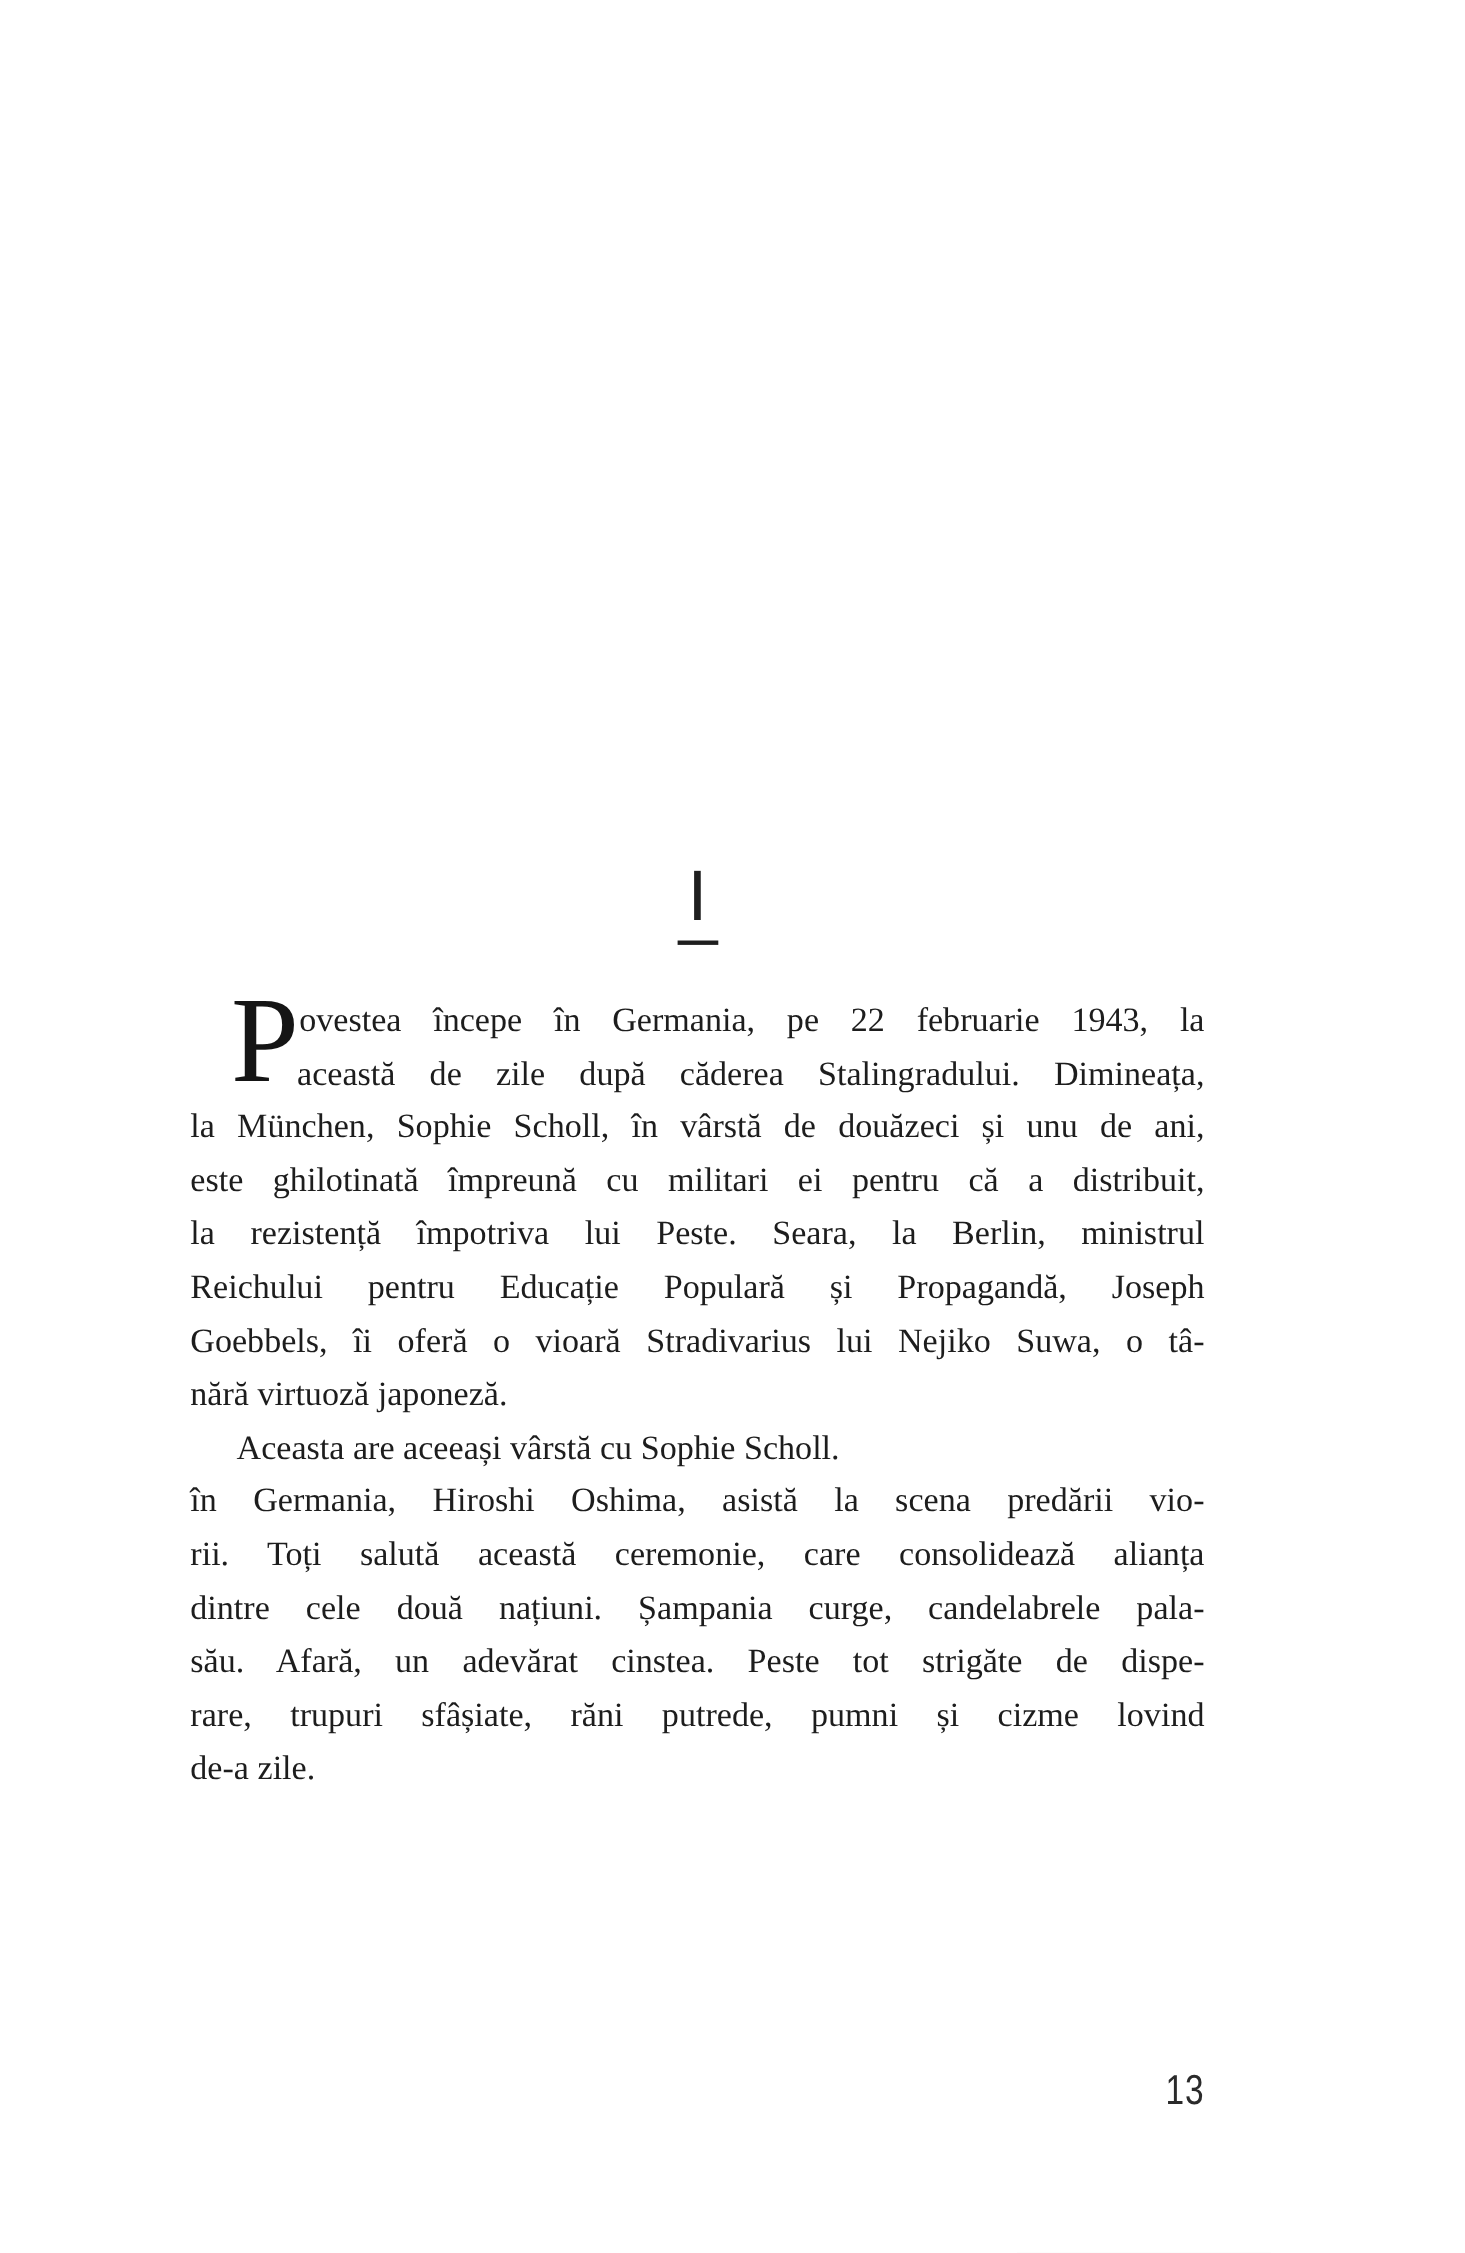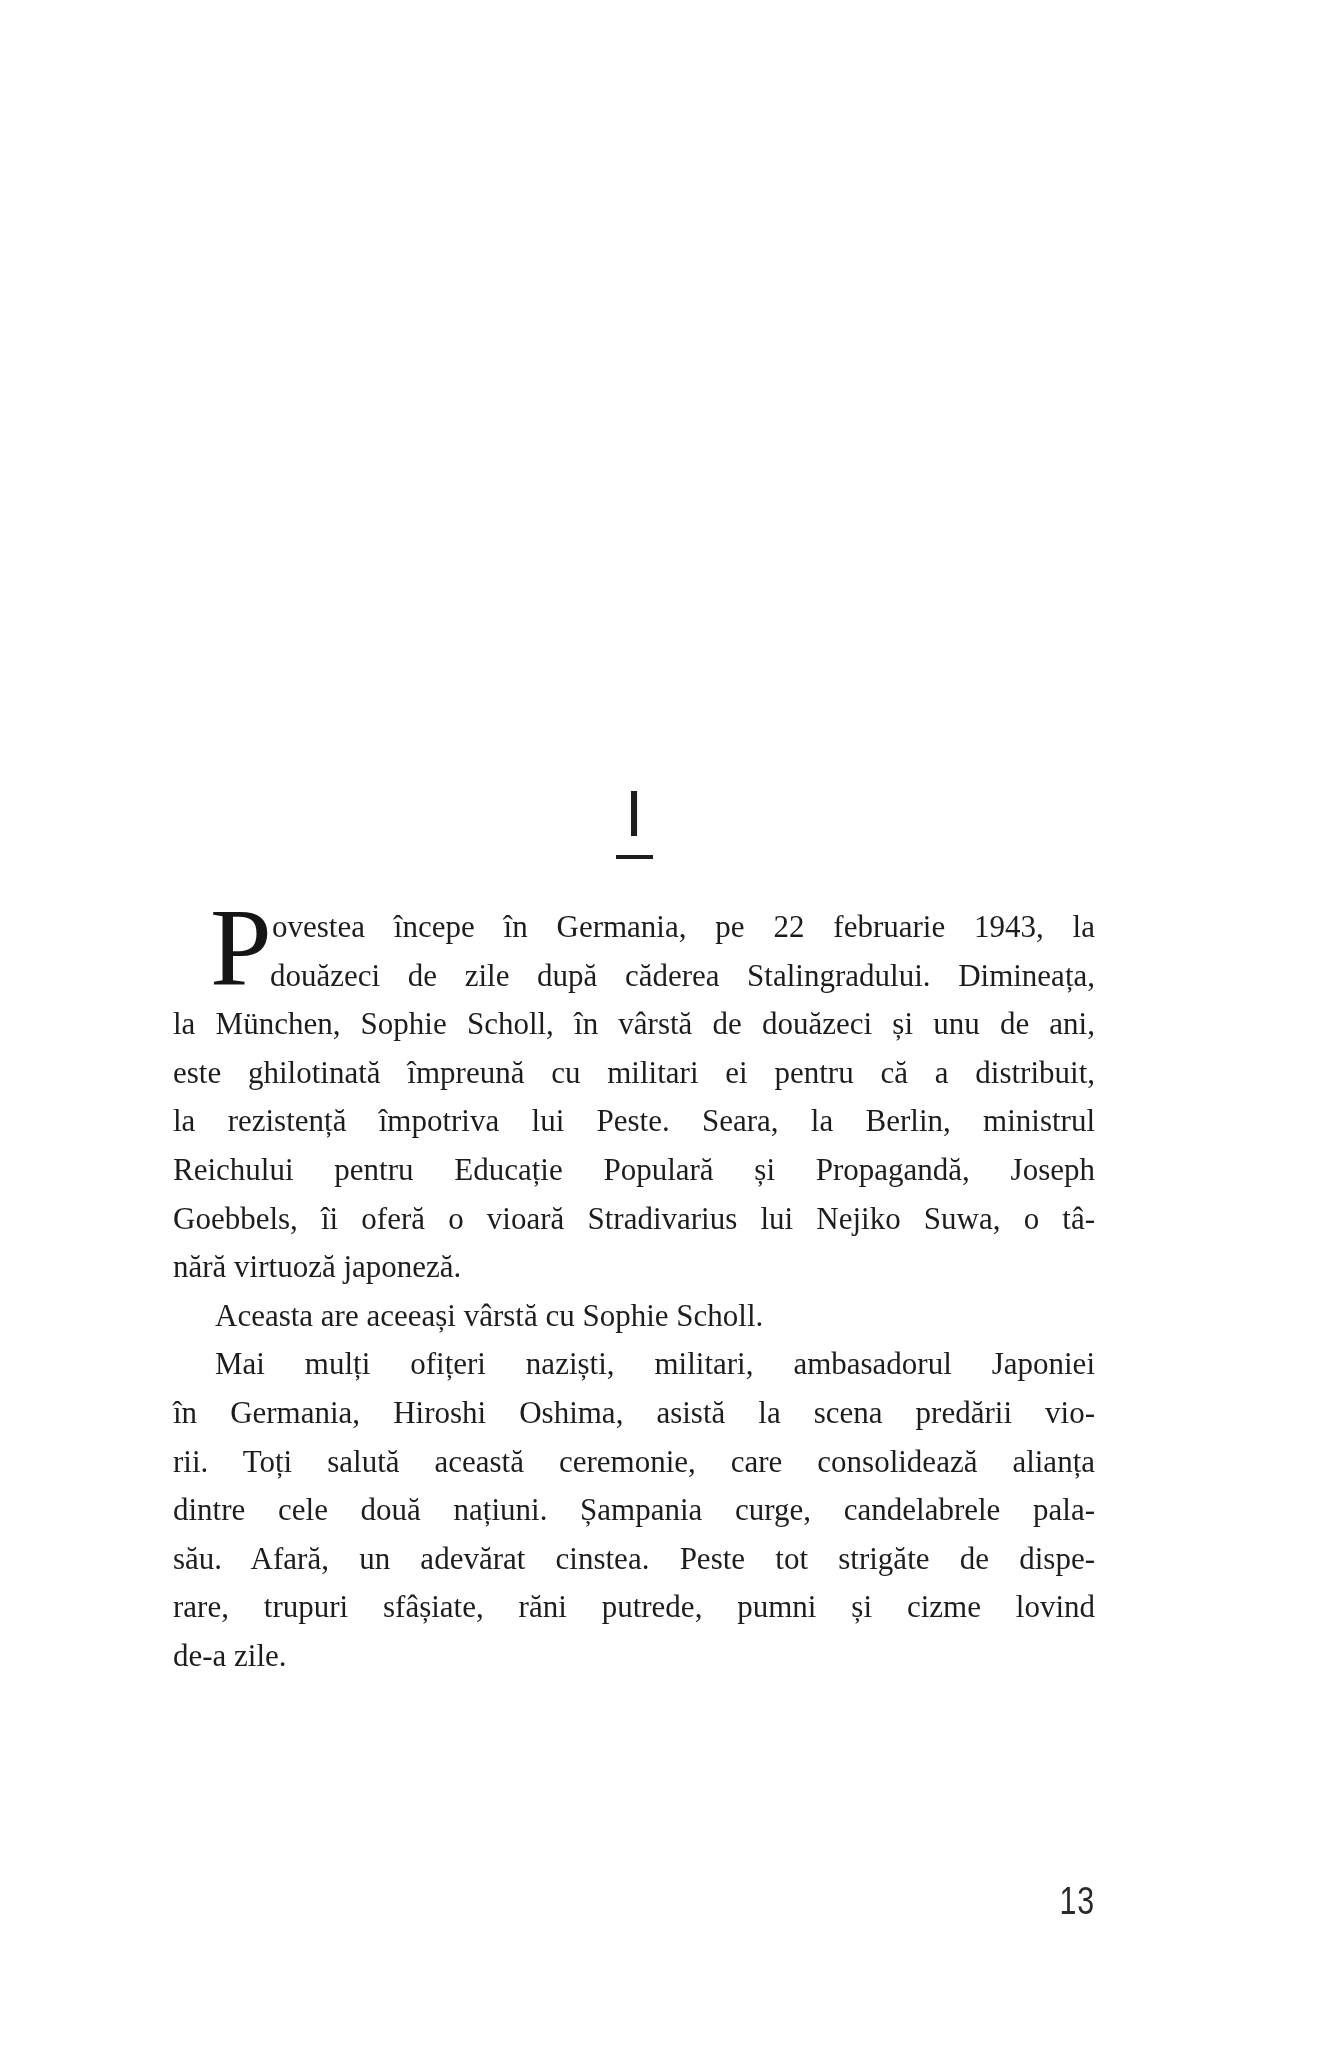--- a/index.html
+++ b/index.html
@@ -84,29 +84,28 @@
 <div class="page">
 
   <div class="chapter-number">I</div>
 
   <div class="chapter-rule"></div>
 
   <div class="drop-cap">P</div>
 
   <div class="body-text">
       <div class="line j dc1">ovestea începe în Germania, pe 22 februarie 1943, la</div>
-      <div class="line j dc2">douăzeci de zile după căderea Stalingradului. Dimineața,</div>
+      <div class="line j dc2">această de zile după căderea Stalingradului. Dimineața,</div>
       <div class="line j">la München, Sophie Scholl, în vârstă de douăzeci și unu de ani,</div>
       <div class="line j">este ghilotinată împreună cu militari ei pentru că a distribuit,</div>
       <div class="line j">la rezistență împotriva lui Peste. Seara, la Berlin, ministrul</div>
       <div class="line j">Reichului pentru Educație Populară și Propagandă, Joseph</div>
       <div class="line j">Goebbels, îi oferă o vioară Stradivarius lui Nejiko Suwa, o tâ-</div>
       <div class="line">nără virtuoză japoneză.</div>
       <div class="line ind">Aceasta are aceeași vârstă cu Sophie Scholl.</div>
-      <div class="line j ind">Mai mulți ofițeri naziști, militari, ambasadorul Japoniei</div>
       <div class="line j">în Germania, Hiroshi Oshima, asistă la scena predării vio-</div>
       <div class="line j">rii. Toți salută această ceremonie, care consolidează alianța</div>
       <div class="line j">dintre cele două națiuni. Șampania curge, candelabrele pala-</div>
       <div class="line j">său. Afară, un adevărat cinstea. Peste tot strigăte de dispe-</div>
       <div class="line j">rare, trupuri sfâșiate, răni putrede, pumni și cizme lovind</div>
       <div class="line">de-a zile.</div>
     </div>
 
   <div class="page-number">13</div>
 

